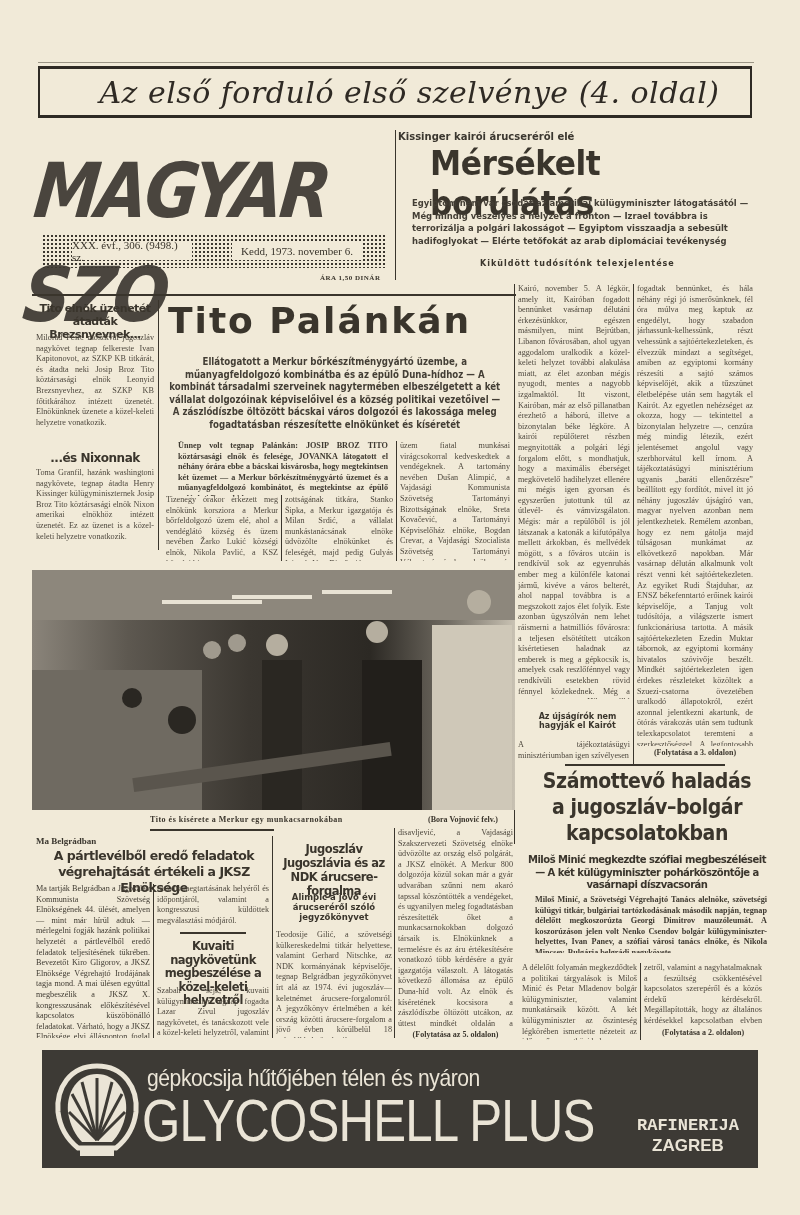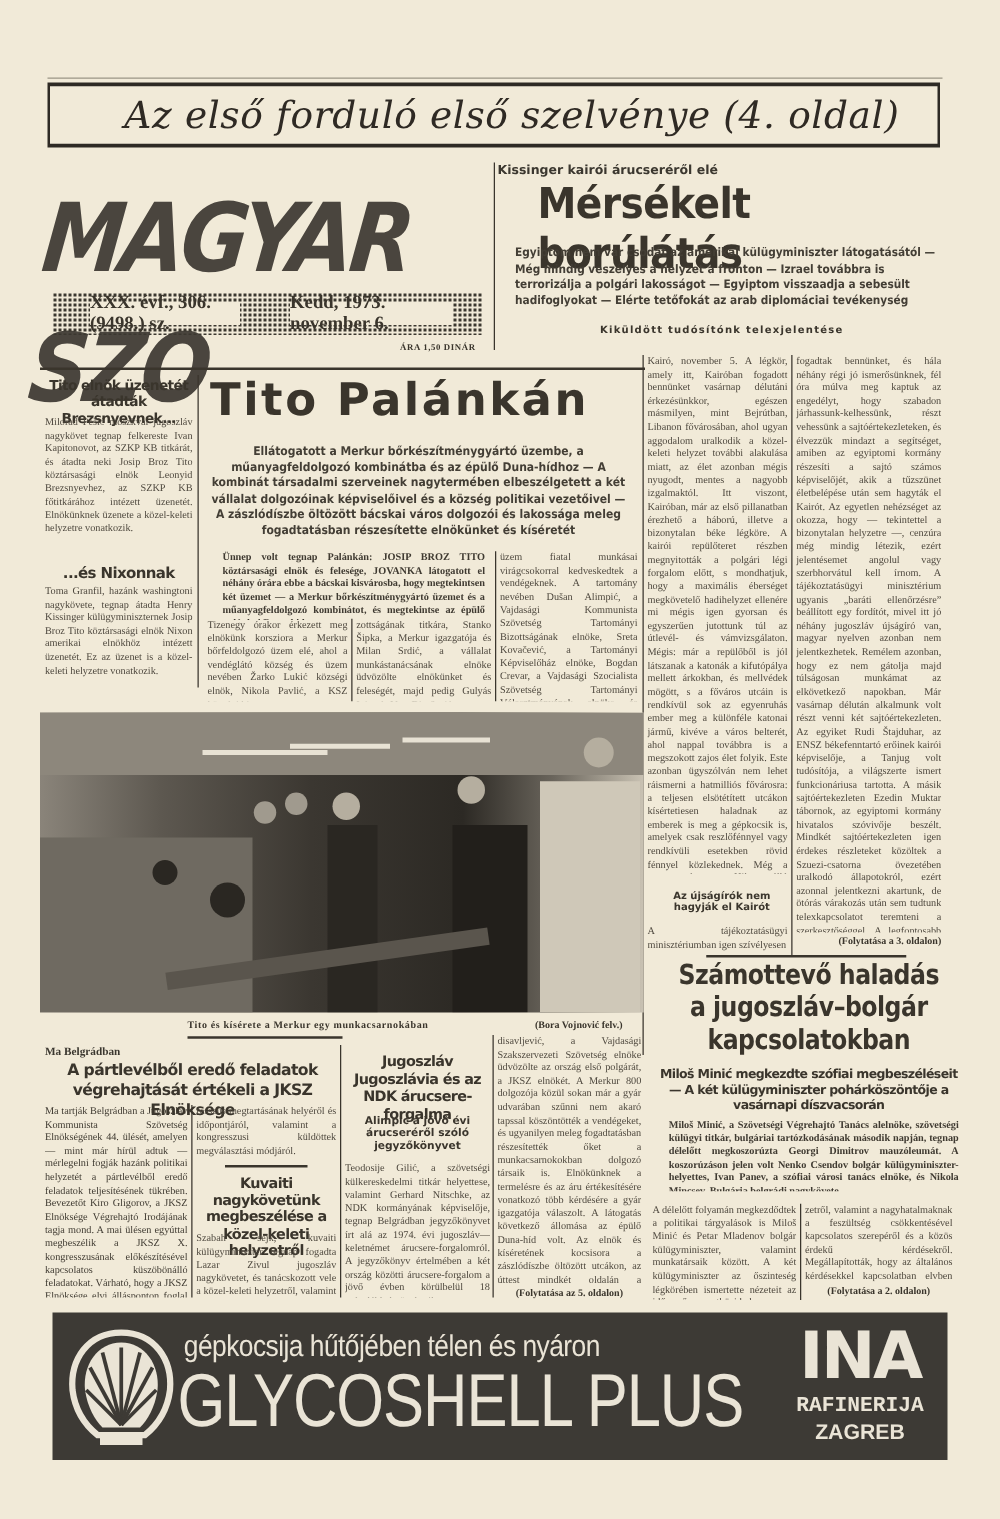--- a/index.html
+++ b/index.html
@@ -2,21 +2,21 @@
 <html><head>
 <meta charset="utf-8">
 <style>
   html,body{margin:0;padding:0;}
   body{width:800px;height:1215px;background:#f1ead8;position:relative;overflow:hidden;font-family:"Liberation Serif",serif;color:#3a352c;}
   .abs{position:absolute;}
   .banner{left:38px;top:66px;width:714px;height:52px;border:2px solid #2e2a24;border-top-width:3px;border-bottom-width:3px;box-sizing:border-box;display:flex;align-items:center;justify-content:center;padding-left:29px;}
   .banner span{font-family:"DejaVu Serif",serif;font-style:italic;font-size:30px;color:#2f2a24;letter-spacing:0.5px;}
   .masthead{left:40px;top:140px;width:350px;height:100px;font-family:"DejaVu Sans",sans-serif;font-weight:bold;font-style:italic;font-size:66px;color:#4a453e;letter-spacing:-3px;transform:skewX(-6deg) scaleY(1.15);transform-origin:left top;line-height:90px;}
   .dotbar{left:42px;top:234px;width:344px;height:34px;background-image:radial-gradient(#3b372f 45%,transparent 50%);background-size:4px 4px;}
-  .dotbox{position:absolute;top:8px;height:18px;background:#f1ead8;font-size:15px;font-weight:bold;display:flex;align-items:center;justify-content:center;color:#3a352c;}
+  .dotbox{position:absolute;top:8px;height:18px;background:#f1ead8;font-size:11px;font-weight:normal;display:flex;align-items:center;justify-content:center;color:#3a352c;}
   .price{left:320px;top:274px;font-size:7px;font-weight:bold;letter-spacing:0.5px;}
   .vrule{background:#3a352c;width:1px;}
   .hrule{background:#3a352c;height:2px;}
   .kicker{font-family:"DejaVu Sans",sans-serif;font-weight:bold;font-size:10px;color:#3b372f;}
   .h1{font-family:"DejaVu Sans",sans-serif;font-weight:bold;color:#3a352c;letter-spacing:-0.5px;}
   .sub{font-family:"DejaVu Sans",sans-serif;font-weight:bold;font-size:9.4px;color:#433e35;line-height:12.5px;transform:scaleX(0.9);transform-origin:left;}
   .body{font-size:8.2px;line-height:10.6px;color:#4e483e;text-align:justify;hyphens:auto;}
   .lead{font-size:8.2px;line-height:10.6px;font-weight:bold;color:#3f3a31;text-align:justify;}
   .cont{font-size:8px;font-weight:bold;text-align:center;color:#3a352c;}
   .photo{left:32px;top:570px;width:483px;height:240px;background:linear-gradient(90deg,#8a847a 0%,#5d5850 20%,#3b3731 45%,#2c2924 70%,#6a655c 85%,#c9c2b3 100%);overflow:hidden;}
@@ -41,21 +41,21 @@
 
 <div class="abs kicker" style="left:398px;top:131px;">Kissinger kairói árucseréről elé</div>
 <div class="abs h1" style="left:430px;top:143px;font-size:34px;transform:scaleX(0.92);transform-origin:left;">Mérsékelt borúlátás</div>
 <div class="abs sub" style="left:412px;top:197px;width:380px;">Egyiptom nem vár csodát az amerikai külügyminiszter látogatásától — Még mindig veszélyes a helyzet a fronton — Izrael továbbra is terrorizálja a polgári lakosságot — Egyiptom visszaadja a sebesült hadifoglyokat — Elérte tetőfokát az arab diplomáciai tevékenység</div>
 <div class="abs" style="left:480px;top:259px;font-size:8px;font-weight:bold;letter-spacing:1px;font-family:'DejaVu Sans',sans-serif;">Kiküldött tudósítónk telexjelentése</div>
 <div class="abs body" style="left:518px;top:284px;width:112px;height:415px;overflow:hidden;">Kairó, november 5. A légkör, amely itt, Kairóban fogadott bennünket vasárnap délutáni érkezésünkkor, egészen másmilyen, mint Bejrútban, Libanon fővárosában, ahol ugyan aggodalom uralkodik a közel-keleti helyzet további alakulása miatt, az élet azonban mégis nyugodt, mentes a nagyobb izgalmaktól. Itt viszont, Kairóban, már az első pillanatban érezhető a háború, illetve a bizonytalan béke légköre. A kairói repülőteret részben megnyitották a polgári légi forgalom előtt, s mondhatjuk, hogy a maximális éberséget megkövetelő hadihelyzet ellenére mi mégis igen gyorsan és egyszerűen jutottunk túl az útlevél- és vámvizsgálaton. Mégis: már a repülőből is jól látszanak a katonák a kifutópálya mellett árkokban, és mellvédek mögött, s a főváros utcáin is rendkívül sok az egyenruhás ember meg a különféle katonai jármű, kivéve a város belterét, ahol nappal továbbra is a megszokott zajos élet folyik. Este azonban ügyszólván nem lehet ráismerni a hatmilliós fővárosra: a teljesen elsötétített utcákon kísértetiesen haladnak az emberek is meg a gépkocsik is, amelyek csak reszlőfénnyel vagy rendkívüli esetekben rövid fénnyel közlekednek. Még a szupermodern Hilton-szálló gyönyörű üvegfalai is — amelyeken át a vendégek kedvükre gyönyörködhettek a Nílusban és a város csodálatos panorámájában — be vannak festve sötétkék festékkel, akárcsak a gépkocsik fényszórói.</div>
 <div class="abs" style="left:525px;top:712px;width:105px;font-size:8px;font-weight:bold;text-align:center;font-family:'DejaVu Sans',sans-serif;">Az újságírók nem hagyják el Kairót</div>
 <div class="abs body" style="left:518px;top:740px;width:112px;height:22px;overflow:hidden;">A tájékoztatásügyi minisztériumban igen szívélyesen</div>
 <div class="abs vrule" style="left:633px;top:284px;height:480px;"></div>
 <div class="abs body" style="left:637px;top:284px;width:116px;height:462px;overflow:hidden;">fogadtak bennünket, és hála néhány régi jó ismerősünknek, fél óra múlva meg kaptuk az engedélyt, hogy szabadon járhassunk-kelhessünk, részt vehessünk a sajtóértekezleteken, és élvezzük mindazt a segítséget, amiben az egyiptomi kormány részesíti a sajtó számos képviselőjét, akik a tűzszünet életbelépése után sem hagyták el Kairót. Az egyetlen nehézséget az okozza, hogy — tekintettel a bizonytalan helyzetre —, cenzúra még mindig létezik, ezért jelentésemet angolul vagy szerbhorvátul kell írnom. A tájékoztatásügyi minisztérium ugyanis „baráti ellenőrzésre” beállított egy fordítót, mivel itt jó néhány jugoszláv újságíró van, magyar nyelven azonban nem jelentkezhetek. Remélem azonban, hogy ez nem gátolja majd túlságosan munkámat az elkövetkező napokban. Már vasárnap délután alkalmunk volt részt venni két sajtóértekezleten. Az egyiket Rudi Štajduhar, az ENSZ békefenntartó erőinek kairói képviselője, a Tanjug volt tudósítója, a világszerte ismert funkcionáriusa tartotta. A másik sajtóértekezleten Ezedin Muktar tábornok, az egyiptomi kormány hivatalos szóvivője beszélt. Mindkét sajtóértekezleten igen érdekes részleteket közöltek a Szuezi-csatorna övezetében uralkodó állapotokról, ezért azonnal jelentkezni akartunk, de ötórás várakozás után sem tudtunk telexkapcsolatot teremteni a szerkesztőséggel. A legfontosabb újdonság kétségtelenül az, hogy négy nappal ezelőtt Egyiptom és Izrael között megállapodás</div>
-<div class="abs cont" style="left:637px;top:748px;width:116px;text-align:right;">(Folytatása a 3. oldalon)</div>
+<div class="abs cont" style="left:637px;top:748px;width:116px;">(Folytatása a 3. oldalon)</div>
 <div class="abs vrule" style="left:514px;top:284px;height:560px;"></div>
 
 <div class="abs h1" style="left:36px;top:302px;width:118px;text-align:center;font-size:11px;line-height:13px;">Tito elnök üzenetét átadták Brezsnyevnek...</div>
 <div class="abs body" style="left:36px;top:333px;width:118px;height:110px;overflow:hidden;">Milorad Pešić moszkvai jugoszláv nagykövet tegnap felkereste Ivan Kapitonovot, az SZKP KB titkárát, és átadta neki Josip Broz Tito köztársasági elnök Leonyid Brezsnyevhez, az SZKP KB főtitkárához intézett üzenetét. Elnökünknek üzenete a közel-keleti helyzetre vonatkozik.</div>
 <div class="abs h1" style="left:36px;top:451px;width:118px;text-align:center;font-size:12px;">...és Nixonnak</div>
 <div class="abs body" style="left:36px;top:468px;width:118px;height:80px;overflow:hidden;">Toma Granfil, hazánk washingtoni nagykövete, tegnap átadta Henry Kissinger külügyminiszternek Josip Broz Tito köztársasági elnök Nixon amerikai elnökhöz intézett üzenetét. Ez az üzenet is a közel-keleti helyzetre vonatkozik.</div>
 <div class="abs vrule" style="left:158px;top:300px;height:250px;"></div>
 
 <div class="abs h1" style="left:168px;top:300px;font-size:36px;letter-spacing:2px;font-family:'DejaVu Sans',sans-serif;">Tito Palánkán</div>
 <div class="abs sub" style="left:166px;top:356px;width:375px;text-align:center;font-size:9.6px;">Ellátogatott a Merkur bőrkészítménygyártó üzembe, a műanyagfeldolgozó kombinátba és az épülő Duna-hídhoz — A kombinát társadalmi szerveinek nagytermében elbeszélgetett a két vállalat dolgozóinak képviselőivel és a község politikai vezetőivel — A zászlódíszbe öltözött bácskai város dolgozói és lakossága meleg fogadtatásban részesítette elnökünket és kíséretét</div>
@@ -128,16 +128,15 @@
       <line x1="45" y1="78" x2="60" y2="20"></line>
       <line x1="45" y1="78" x2="20" y2="32"></line>
       <line x1="45" y1="78" x2="70" y2="32"></line>
       <line x1="45" y1="78" x2="17" y2="50"></line>
       <line x1="45" y1="78" x2="73" y2="50"></line>
     </g>
     <rect x="28" y="86" width="34" height="8" fill="#eae4d6"></rect>
   </svg>
   <div class="abs" style="left:105px;top:14px;font-family:'Liberation Sans',sans-serif;font-size:24px;letter-spacing:-0.5px;transform:scaleX(0.88);transform-origin:left;">gépkocsija hűtőjében télen és nyáron</div>
   <div class="abs" style="left:100px;top:36px;font-family:'Liberation Sans',sans-serif;font-size:60px;line-height:70px;transform:scaleX(0.82);transform-origin:left;letter-spacing:-1px;">GLYCOSHELL PLUS</div>
-  <div class="abs" style="left:576px;top:6px;width:140px;text-align:center;font-family:'DejaVu Sans',sans-serif;font-weight:bold;font-size:52px;line-height:58px;letter-spacing:-2px;">INA</div>
   <div class="abs" style="left:576px;top:66px;width:140px;text-align:center;font-family:Liberation Mono, monospace;font-weight:bold;font-size:17px;line-height:20px;">RAFINERIJA</div>
   <div class="abs" style="left:576px;top:86px;width:140px;text-align:center;font-family:'Liberation Sans',sans-serif;font-weight:bold;font-size:17px;line-height:20px;">ZAGREB</div>
 </div>
 
 </body></html>

